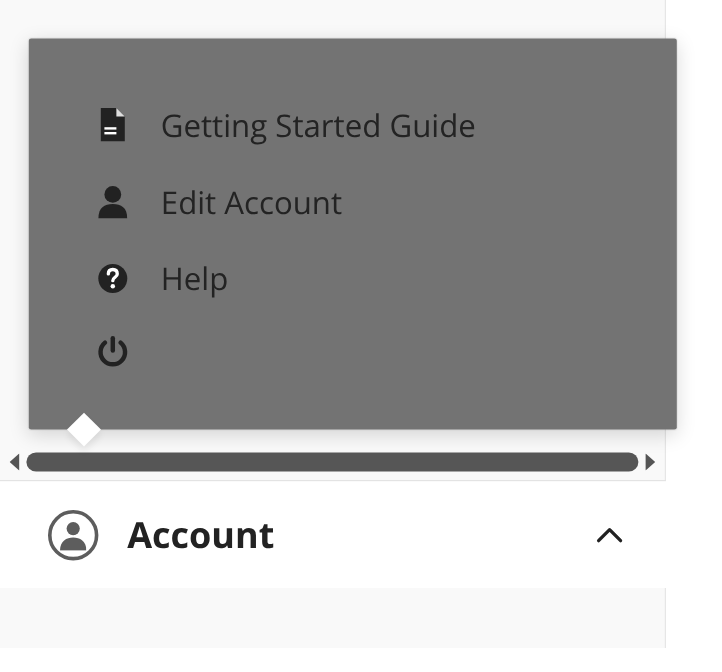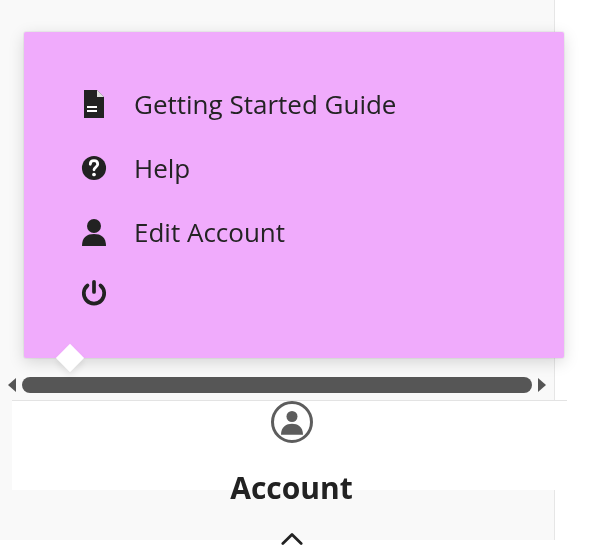--- a/index.html
+++ b/index.html
@@ -45,32 +45,31 @@
     }
     .scroll-arrow svg { width: 10px; height: 14px; display: block; }
     .scroll-track {
       flex: 1 1 auto;
       height: 16px;
       background: #565656;
       border-radius: 8px;
     }
     .account-row {
       position: absolute;
-      left: 12px;
+      left: 0;
       top: 400px;
       width: 555px;
       height: 90px;
       border-top: 1px solid #e3e3e3;
       background: #ffffff;
       display: flex;
       align-items: center;
       padding: 0 36px 0 40px;
       gap: 24px;
       cursor: pointer;
-      flex-direction: column;
     }
     .account-icon-ring {
       position: relative;
       width: 42px;
       height: 42px;
       border: 3px solid #5d5d5d;
       border-radius: 50%;
       display: flex;
       align-items: center;
       justify-content: center;
@@ -83,21 +82,21 @@
       color: #222222;
       flex: 1 1 auto;
     }
     .account-chevron { flex: 0 0 auto; color: #222222; }
     .account-chevron svg { width: 22px; height: 14px; display: block; }
     .dropdown {
       position: absolute;
       left: 24px;
       top: 32px;
       width: 540px;
-      background: #f0abfc;
+      background: #737373;
       border-radius: 2px;
       box-shadow: 0 4px 16px rgba(0,0,0,0.15), 0 0 0 1px rgba(0,0,0,0.04);
       padding: 40px 20px 38px 20px;
     }
     .dropdown-pointer {
       position: absolute;
       left: 36px;
       bottom: -10px;
       width: 20px;
       height: 20px;
@@ -174,41 +173,41 @@
           <path d="M15 0 V7 H22 Z" fill="#fff" opacity="0.85"></path>
           <rect x="5" y="16" width="10" height="2" fill="#fff"></rect>
           <rect x="5" y="20" width="10" height="2" fill="#fff"></rect>
         </svg>
       </span>
       <span class="menu-label">Getting Started Guide</span>
     </div>
 
     <div class="menu-item">
       <span class="menu-icon">
+        <svg viewBox="0 0 24 28">
+          <circle cx="12" cy="8" r="7" fill="#222"></circle>
+          <path d="M0 28 C0 19 5 16 12 16 C19 16 24 19 24 28 Z" fill="#222"></path>
+        </svg>
+      </span>
+      <span class="menu-label">Edit Account</span>
+    </div>
+
+    <div class="menu-item">
+      <span class="menu-icon">
         <svg viewBox="0 0 28 28">
           <circle cx="14" cy="14" r="13" fill="#222"></circle>
           <path d="M10 10 C10 7 12 6 14 6 C17 6 18 8 18 10 C18 13 14 13 14 16" stroke="#fff" stroke-width="3" fill="none" stroke-linecap="round"></path>
           <circle cx="14" cy="21" r="2" fill="#fff"></circle>
         </svg>
       </span>
       <span class="menu-label">Help</span>
     </div>
 
     <div class="menu-item">
       <span class="menu-icon">
-        <svg viewBox="0 0 24 28">
-          <circle cx="12" cy="8" r="7" fill="#222"></circle>
-          <path d="M0 28 C0 19 5 16 12 16 C19 16 24 19 24 28 Z" fill="#222"></path>
-        </svg>
-      </span>
-      <span class="menu-label">Edit Account</span>
-    </div>
-
-    <div class="menu-item">
-      <span class="menu-icon">
         <svg viewBox="0 0 28 28">
           <path d="M14 3 V14" stroke="#222" stroke-width="4" stroke-linecap="round" fill="none"></path>
           <path d="M7 7 A11 11 0 1 0 21 7" stroke="#222" stroke-width="4" fill="none" stroke-linecap="round"></path>
         </svg>
       </span>
     </div>
   </div>
 </div>
 
 </body></html>

